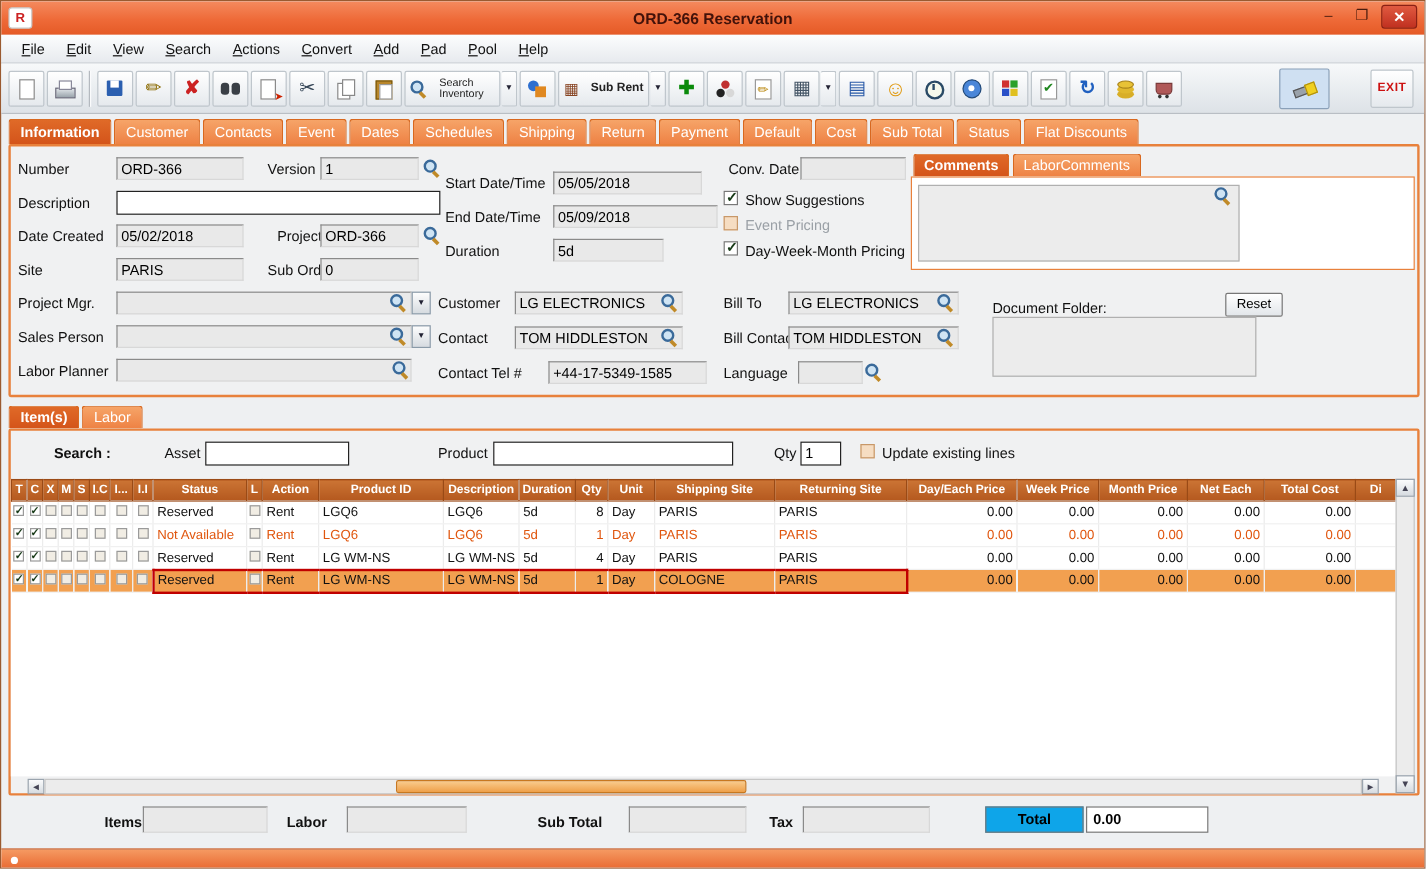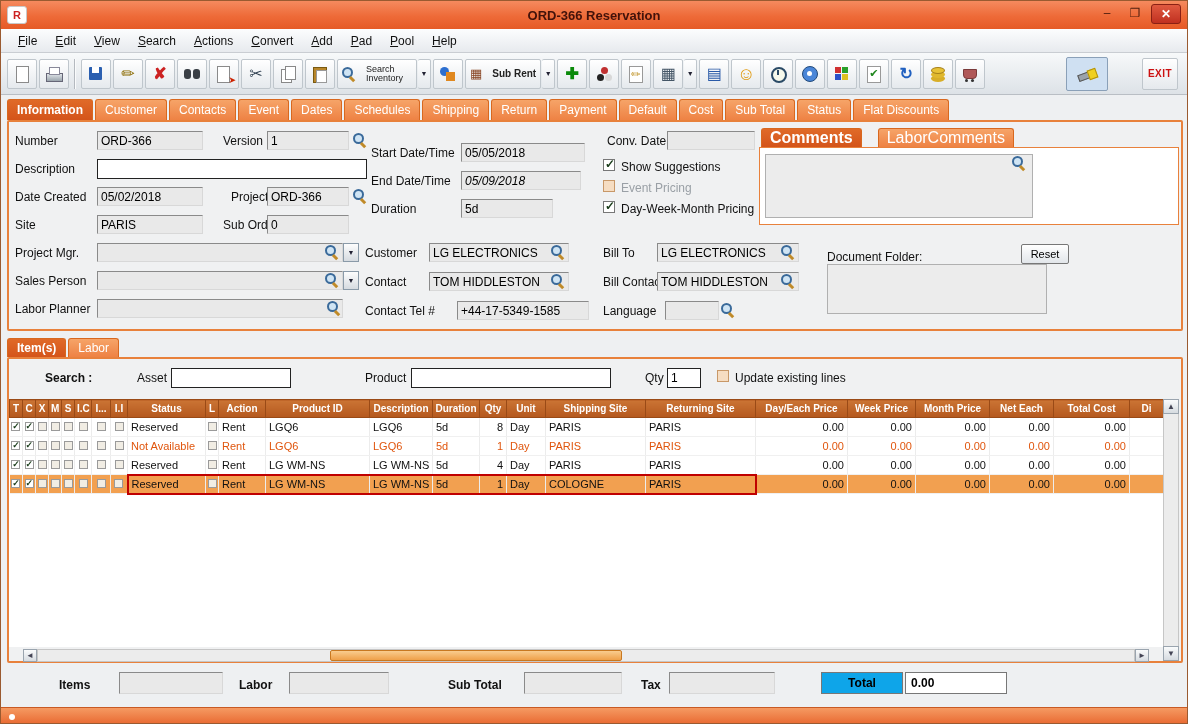--- a/index.html
+++ b/index.html
@@ -79,21 +79,21 @@
   .mag::after { content:""; position:absolute; left:9px; top:9px; width:6px; height:3px; background:#c08a28; transform:rotate(45deg); transform-origin:0 0; }
   .magbtn { position:absolute; width:16px; height:16px; }
 
   
   .tabstrip { position:absolute; left:6px; top:94px; width:1176px; height:25px; display:flex; align-items:flex-end; }
   .itemstrip { position:absolute; left:6px; top:336px; width:600px; height:20px; display:flex; align-items:flex-end; }
   .tab { height:21px; line-height:20px; padding:0 9px; margin-right:2px; white-space:nowrap;
     background:linear-gradient(#f6a468,#ee8244); color:#fff; border:1px solid #d8681f; border-bottom:none; border-radius:3px 3px 0 0; }
   .tab.active { background:linear-gradient(#e06a28,#d4541a); font-weight:bold; }
   .tab.small { height:19px; line-height:18px; }
-  .ctab { height:19px; line-height:18px; padding:0 8px; margin-right:16px; font-size:16px; white-space:nowrap;
+  .ctab { height:19px; line-height:18px; padding:0 8px; margin-right:3px; font-size:12px; white-space:nowrap;
     background:linear-gradient(#f6a468,#ee8244); color:#fff; border:1px solid #d8681f; border-bottom:none; border-radius:3px 3px 0 0; }
   .ctab.active { background:linear-gradient(#e06a28,#d4541a); font-weight:bold; }
 
   
   .panel { position:absolute; background:#f0f1f2; border:2px solid #e8813c; border-radius:2px; }
   #info-panel { left:6px; top:119px; width:1176px; height:211px; }
   #items-panel { left:6px; top:356px; width:1176px; height:306px; }
 
   .lbl { position:absolute; font-size:12px; line-height:14px; color:#111; white-space:nowrap; }
   .lbl.b { font-weight:bold; }
@@ -321,21 +321,21 @@
     <span class="magbtn" style="left:316px;top:151px"><span class="mag"></span></span>
     <span class="ddbtn" style="left:334px;top:149px">▼</span>
 
     <span class="lbl" style="left:6px;top:180px">Labor Planner</span>
     <input class="inp" style="left: 88px; top: 177px; width: 246px;" value="">
     <span class="magbtn" style="left:318px;top:179px"><span class="mag"></span></span>
 
     <span class="lbl" style="left:362px;top:24px">Start Date/Time</span>
     <input class="inp" style="left: 452px; top: 21px; width: 124px;" value="05/05/2018">
     <span class="lbl" style="left:362px;top:52px">End Date/Time</span>
-    <input class="inp" style="left: 452px; top: 49px; width: 120px; font-style: italic;" value="05/09/2018">
+    <input class="inp" style="left: 452px; top: 49px; width: 137px;" value="05/09/2018">
     <span class="lbl" style="left:362px;top:80px">Duration</span>
     <input class="inp" style="left: 452px; top: 77px; width: 92px;" value="5d">
 
     <span class="lbl" style="left:598px;top:12px">Conv. Date</span>
     <input class="inp" style="left: 658px; top: 9px; width: 88px;" value="">
 
     <span class="cb checked" style="position:absolute;left:594px;top:37px"></span>
     <span class="lbl" style="left:612px;top:38px">Show Suggestions</span>
     <span class="cb dis" style="position:absolute;left:594px;top:58px"></span>
     <span class="lbl gray" style="left:612px;top:59px">Event Pricing</span>
@@ -535,21 +535,21 @@
     <div class="sbtn" style="left:1154px;top:40px;width:16px;height:15px">▲</div>
     <div class="sbtn" style="left:1154px;top:287px;width:16px;height:15px">▼</div>
 
     <div class="sbtn" style="left:14px;top:290px;width:14px;height:13px">◄</div>
     <div class="htrack">
       <div class="hthumb"></div>
     </div>
     <div class="sbtn" style="left:1126px;top:290px;width:14px;height:13px">►</div>
   </div>
 
-  <span class="lbl b" style="left:58px;top:677px">Items</span>
+  <span class="lbl b" style="left:86px;top:677px">Items</span>
   <div class="sunken" style="left:118px;top:671px;width:104px"></div>
   <span class="lbl b" style="left:238px;top:677px">Labor</span>
   <div class="sunken" style="left:288px;top:671px;width:100px"></div>
   <span class="lbl b" style="left:447px;top:677px">Sub Total</span>
   <div class="sunken" style="left:523px;top:671px;width:98px"></div>
   <span class="lbl b" style="left:640px;top:677px">Tax</span>
   <div class="sunken" style="left:668px;top:671px;width:106px"></div>
   <div class="totalbox" style="left:820px;top:671px;width:82px">Total</div>
   <div class="totalval" style="left:904px;top:671px;width:102px">0.00</div>
 

